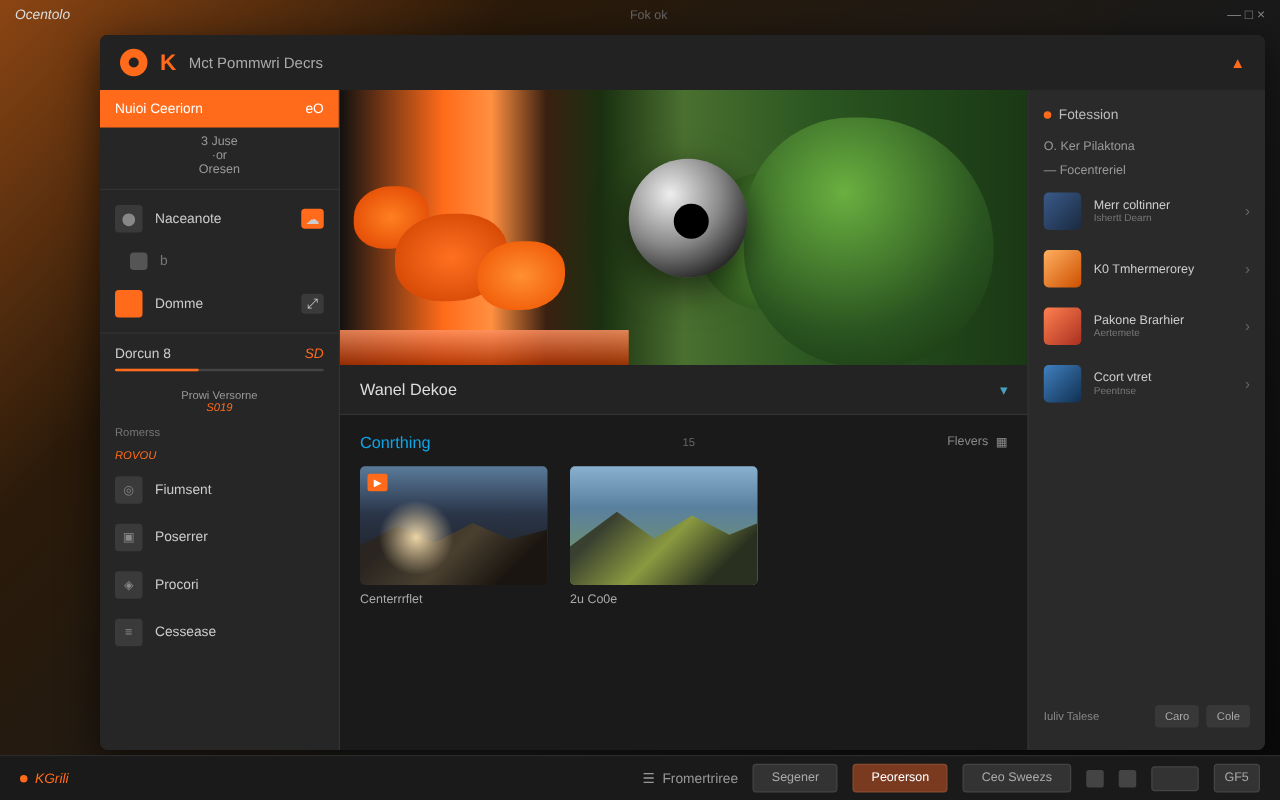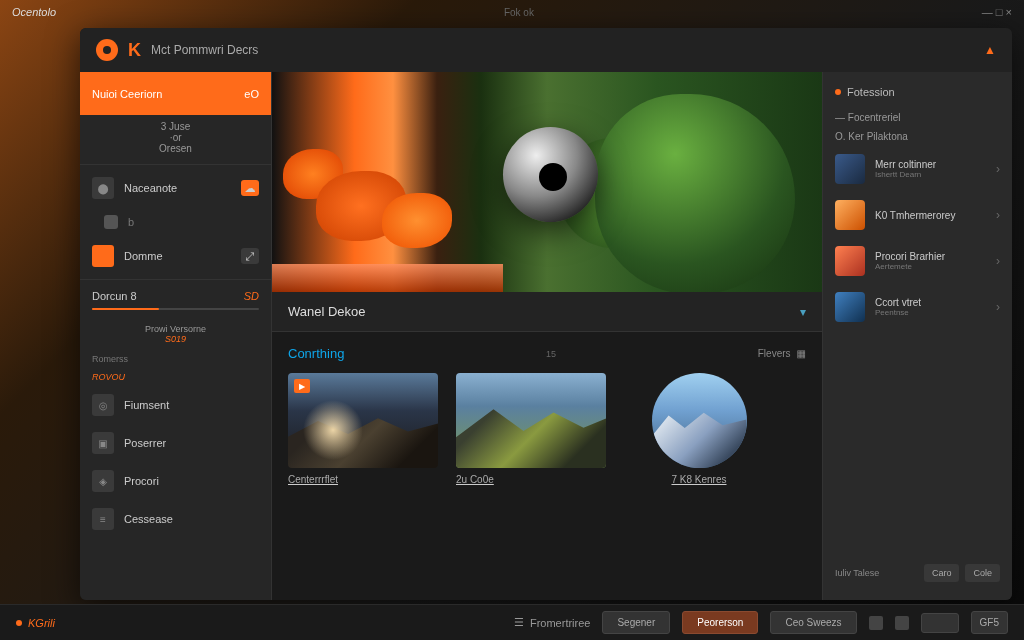--- a/index.html
+++ b/index.html
@@ -40,21 +40,21 @@
 .app-title { font-size: 12px; color: #aaa; }
 
 .app-body { flex: 1; display: flex; min-height: 0; }
 
 
 .sidebar {
   width: 192px; background: #262626; display: flex; flex-direction: column;
   font-size: 11px; border-right: 1px solid #333;
 }
 .sb-section-active {
-  height: 43px; background: #ff6b1a; color: #fff; display: flex; align-items: center;
+  height: 30px; background: #ff6b1a; color: #fff; display: flex; align-items: center;
   justify-content: space-between; padding: 0 12px; font-size: 11px;
 }
 .sb-row {
   display: flex; align-items: center; justify-content: space-between;
   padding: 6px 12px; color: #999; font-size: 10px; flex-direction: column;
 }
 .sb-item {
   display: flex; align-items: center; gap: 10px; padding: 8px 12px;
   color: #ccc; cursor: pointer;
 }
@@ -106,21 +106,21 @@
 .chev { color: #4aa0c0; font-size: 12px; }
 
 .section-head {
   display: flex; align-items: center; justify-content: space-between;
   padding: 14px 16px 8px;
 }
 .section-title { font-size: 13px; color: #0ea5e9; }
 .section-action { font-size: 10px; color: #888; display: flex; gap: 6px; align-items: flex-start; }
 
 .cards { display: flex; gap: 18px; padding: 4px 16px 12px; }
-.card { width: 150px; text-decoration: underline; }
+.card { width: 150px; }
 .card-img {
   width: 150px; height: 95px; border-radius: 4px; position: relative; overflow: hidden;
 }
 .ci1 { background: linear-gradient(180deg, #5a7a9a 0%, #2a3548 40%, #1a1a1a 100%); }
 .ci1::after { content: ""; position: absolute; inset: 0;
   background: radial-gradient(circle at 30% 60%, rgba(255,230,180,0.9) 0%, transparent 25%); }
 .mtn1 { position: absolute; bottom: 0; width: 100%; height: 55%;
   background: linear-gradient(135deg, #2a2520 20%, #4a4030 50%, #1a1510 80%);
   clip-path: polygon(0 100%, 0 40%, 20% 10%, 40% 35%, 60% 5%, 80% 30%, 100% 15%, 100% 100%); }
 .badge-tl { position: absolute; top: 6px; left: 6px; width: 16px; height: 14px; background: #ff6b1a; border-radius: 2px; font-size: 8px; color:#fff; display:flex; align-items:center; justify-content:center; }
@@ -300,56 +300,50 @@
               <span class="badge-tl">▶</span>
             </div>
           <div class="card-caption">Centerrrflet</div>
         </div>
         <div class="card">
           <div class="card-img ci2">
               <div class="mtn2"></div>
             </div>
           <div class="card-caption">2u Co0e</div>
         </div>
-        <div class="card">
-          <div class="card-img card-circ ci3" style="position:relative">
-              <div class="mtn3"></div>
-            </div>
-          <div class="card-caption" style="text-align:center">7 K8 Kenres</div>
-        </div>
       </div>
     </div>
 
     <div class="panel">
       <div class="panel-head">
         <span class="panel-dot"></span>
         <span>Fotession</span>
       </div>
+      <div class="panel-sub">O. Ker Pilaktona</div>
       <div class="panel-sub">— Focentreriel</div>
-      <div class="panel-sub">O. Ker Pilaktona</div>
 
       <div class="panel-item">
         <div class="pthumb pt1"></div>
         <div class="ptext">
           <div class="ptext-title">Merr coltinner</div>
           <div class="ptext-sub">Ishertt Dearn</div>
         </div>
         <span class="pchev">›</span>
       </div>
       <div class="panel-item">
         <div class="pthumb pt2"></div>
         <div class="ptext">
             <div class="ptext-title">K0 Tmhermerorey</div>
           </div>
         <span class="pchev">›</span>
       </div>
       <div class="panel-item">
         <div class="pthumb pt3"></div>
         <div class="ptext">
-          <div class="ptext-title">Procori Brarhier</div>
+          <div class="ptext-title">Pakone Brarhier</div>
           <div class="ptext-sub">Aertemete</div>
         </div>
         <span class="pchev">›</span>
       </div>
       <div class="panel-item">
         <div class="pthumb pt4"></div>
         <div class="ptext">
           <div class="ptext-title">Ccort vtret</div>
           <div class="ptext-sub">Peentnse</div>
         </div>

